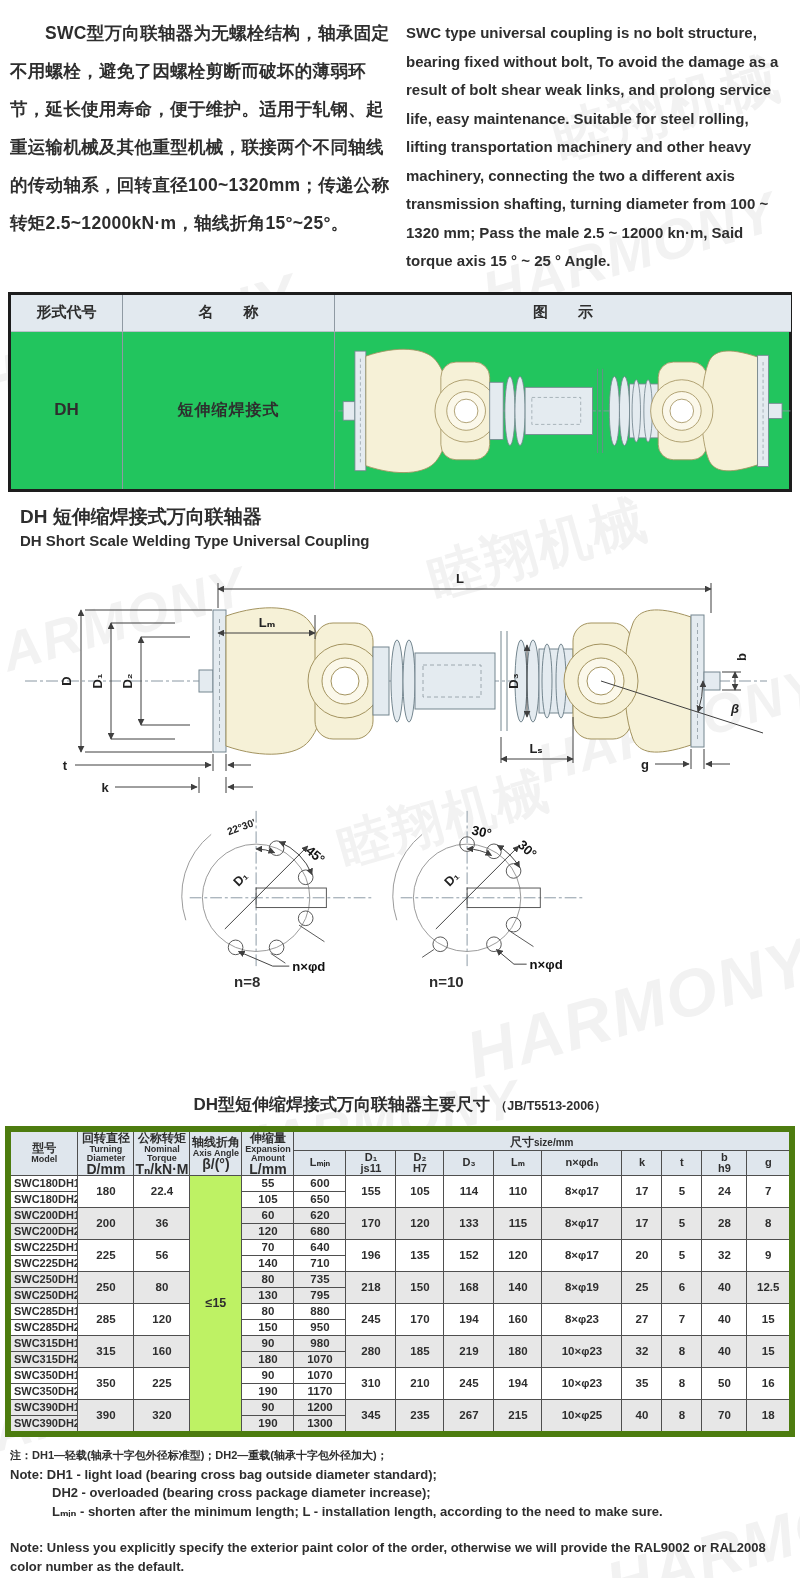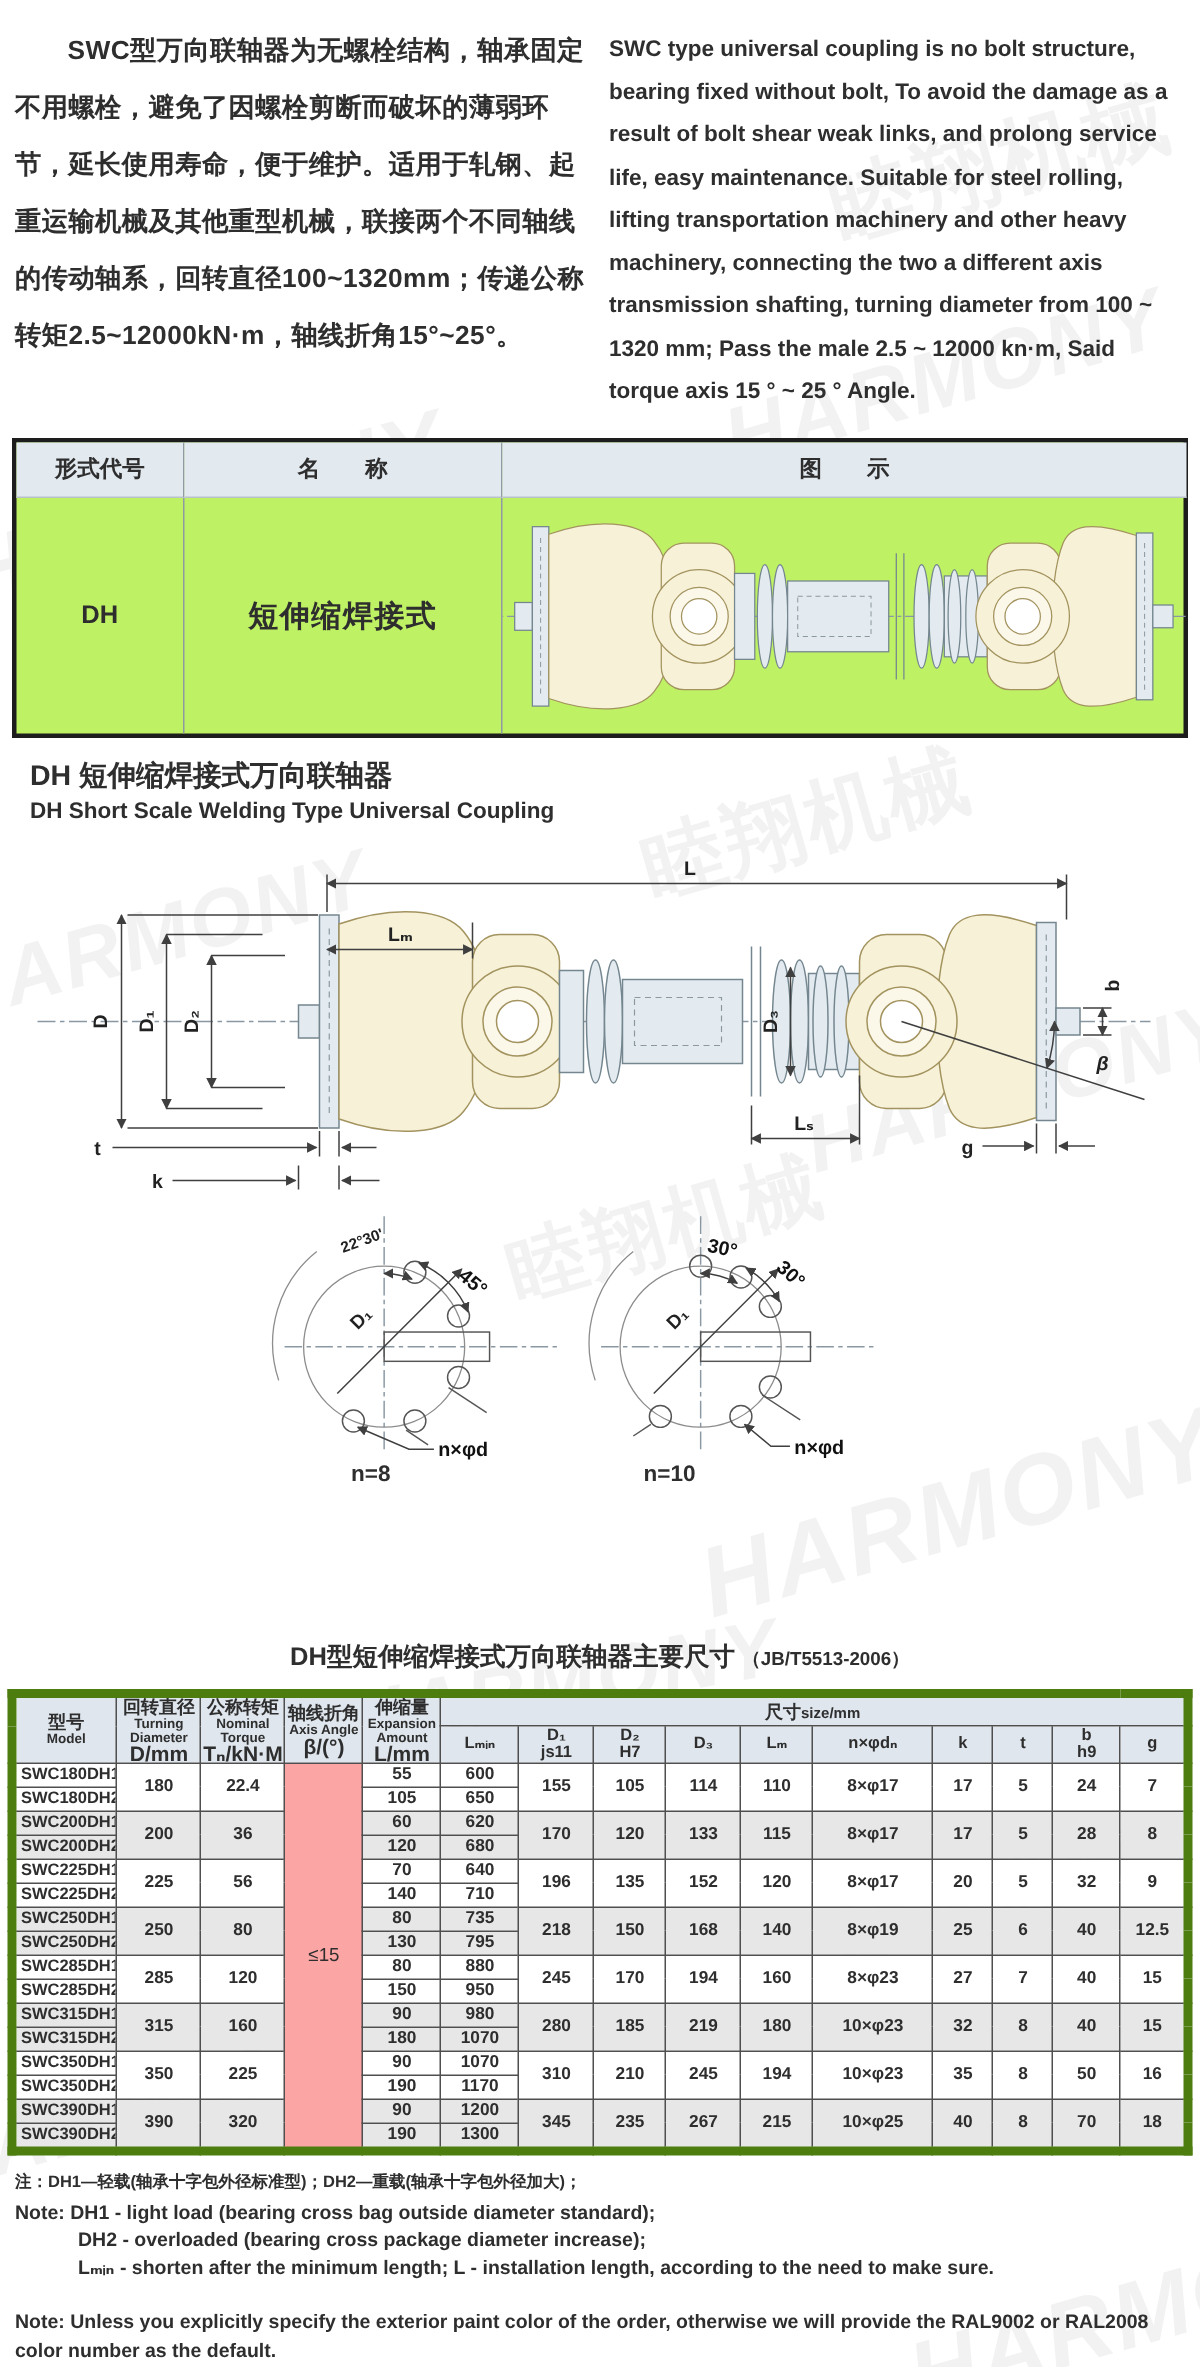--- a/index.html
+++ b/index.html
@@ -9,26 +9,26 @@
   
   .wm{position:absolute;z-index:0;white-space:nowrap;pointer-events:none;
       font-weight:bold;color:rgba(70,70,70,0.07);letter-spacing:2px;transform-origin:left top;}
   .wm.lat{font-style:italic;}
   
   .intro{display:flex;padding:14px 8px 0 10px;}
   .intro .zh{width:386px;font-size:17.5px;font-weight:700;line-height:38px;text-indent:2em;letter-spacing:.3px;}
   .intro .en{width:388px;font-size:15px;font-weight:700;line-height:28.5px;padding-top:5px;padding-left:12px;}
   
   .type-table{margin:16px 8px 0;border:3px solid #1d1d1d;display:grid;
-              grid-template-columns:112px 212px 1fr;grid-template-rows:37px 157px;background:#bef264;}
+              grid-template-columns:112px 212px 1fr;grid-template-rows:37px 157px;background:#22c55e;}
   .tt-cell{display:flex;align-items:center;justify-content:center;}
   .tt-head{background:#e2e9ef;font-size:15px;font-weight:700;border-bottom:1px solid #b9c2ca;}
   .tt-b1,.tt-b2{border-right:1px solid #8f9aa3;}
   .tt-code{font-size:17px;font-weight:700;}
-  .tt-name{font-size:20px;font-weight:700;letter-spacing:1px;}
+  .tt-name{font-size:16px;font-weight:700;letter-spacing:1px;}
   
   .sec-head{margin:12px 0 0 20px;}
   .sec-head .zh{font-size:19px;font-weight:800;}
   .sec-head .en{font-size:15px;font-weight:600;margin-top:2px;}
   
   .drawing{margin-top:4px;height:252px;}
   .drawing svg{display:block;margin:0 auto;}
   .circles{display:flex;padding-left:178px;margin-top:0;height:192px;}
   .circ{width:205px;margin-right:6px;}
   .circ .cap{font-size:15px;font-weight:700;margin-top:-4px;}
@@ -50,21 +50,21 @@
   #dim-table th,#dim-table td{border:1px solid #4f4f4f;text-align:center;padding:0;overflow:hidden;}
   #dim-table thead th{background:#dfe6ed;vertical-align:middle;}
   .h-zh{font-size:12px;font-weight:700;line-height:13px;}
   .h-en{font-size:9px;font-weight:600;line-height:9.5px;}
   .h-unit{font-size:14px;font-weight:600;line-height:11px;}
   .h-en2{font-size:10px;font-weight:600;}
   .h-sub{font-size:11px;font-weight:700;line-height:11px;}
   #dim-table tbody td{font-size:11.5px;height:15px;font-weight:600;line-height:13px;background:#fff;}
   #dim-table td.model{text-align:left;padding-left:3px;font-weight:700;font-size:11px;}
   #dim-table tr.shade td{background:#e7e7e7;}
-  #dim-table td.axis{background:#fca5a5;font-size:12.5px;font-weight:400;}
+  #dim-table td.axis{background:#bef264;font-size:12.5px;font-weight:700;}
   
   .notes1{margin:7px 0 0 10px;}
   .n-zh{font-size:11px;font-weight:700;line-height:22px;}
   .n-zh.ind{padding-left:36px;}
   .n-en{font-size:13px;font-weight:600;line-height:18.5px;}
   .n-en.ind{padding-left:42px;}
   .notes2{margin:18px 0 0 10px;}
 </style>
 </head>
 <body>

